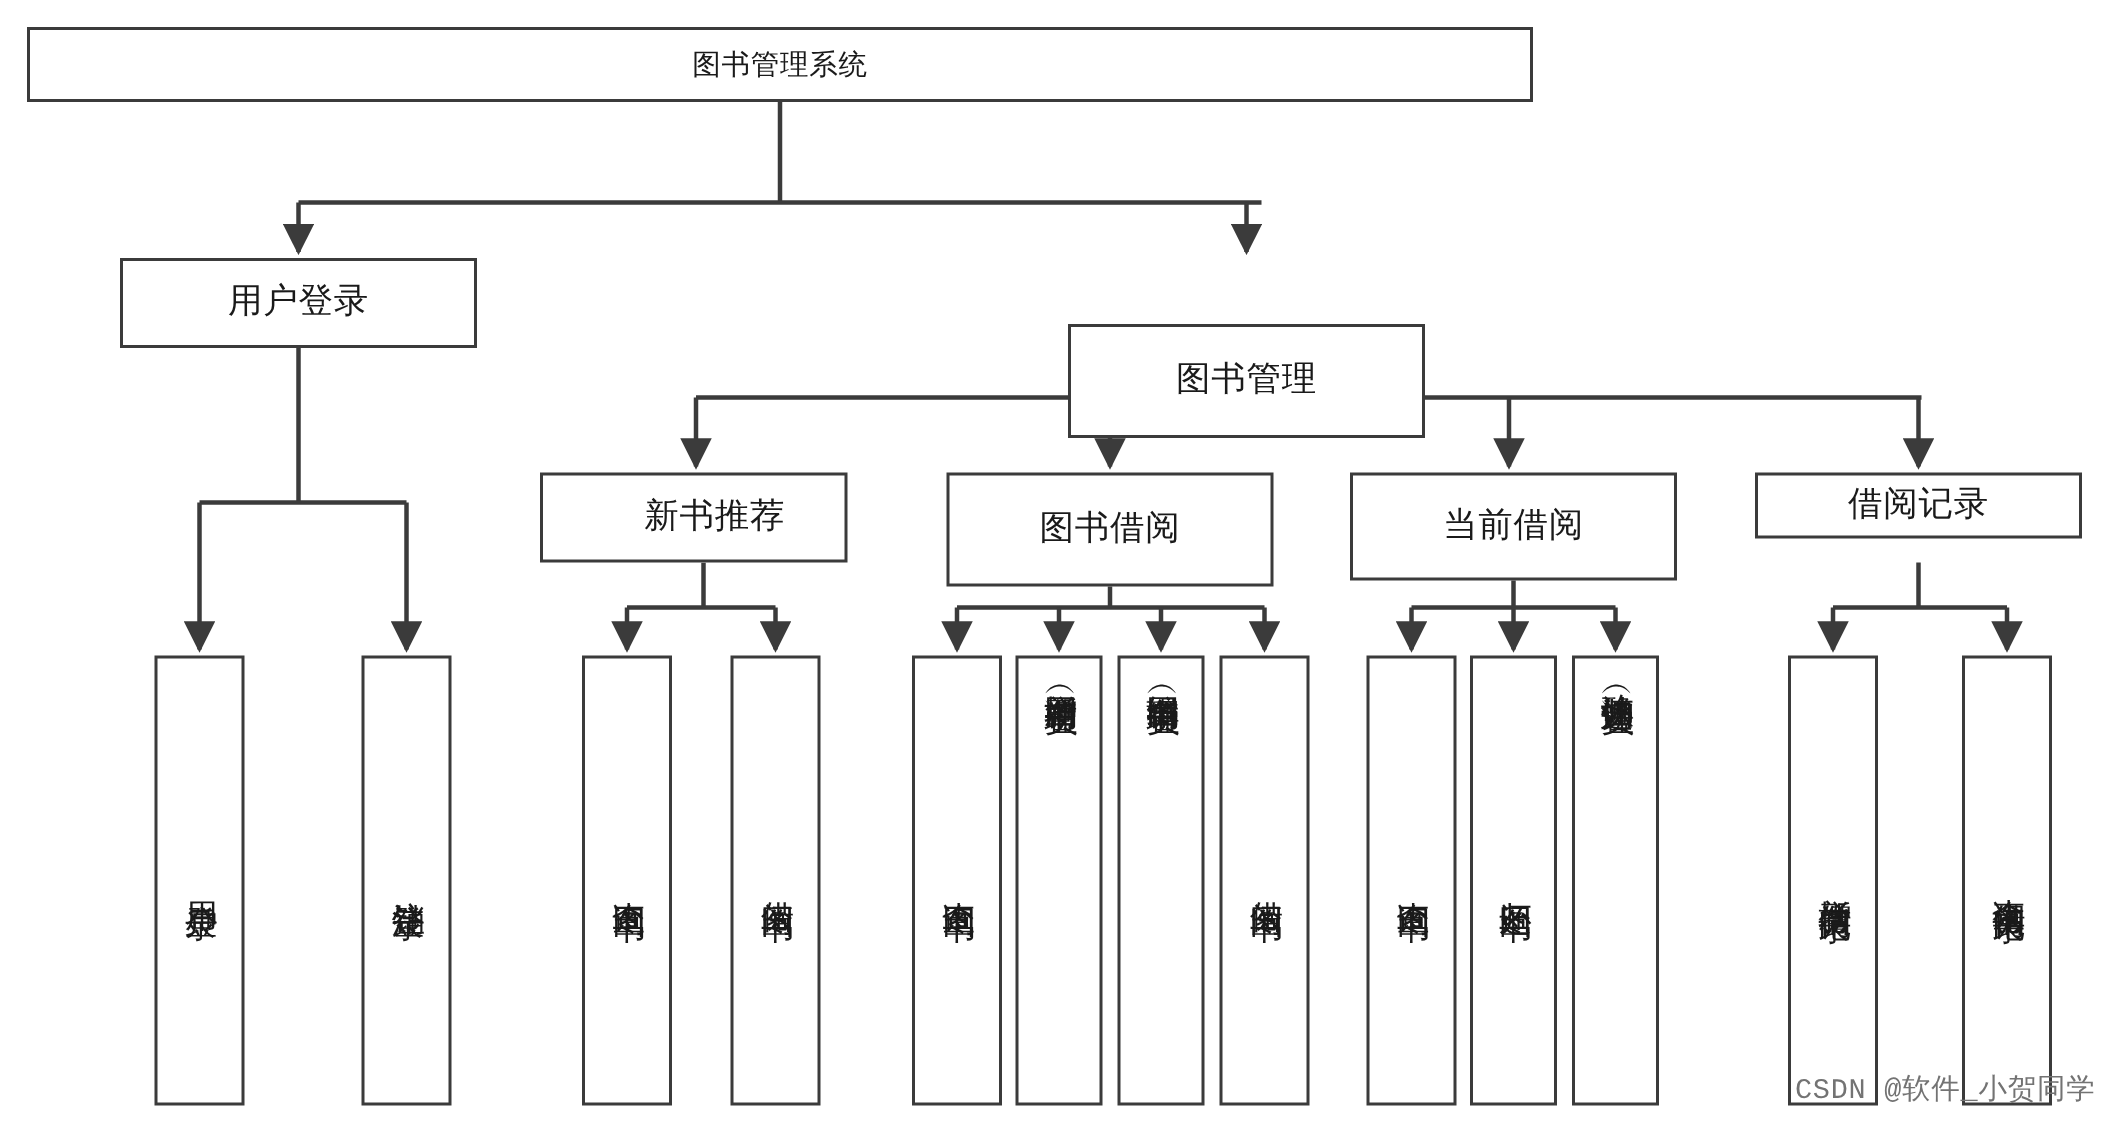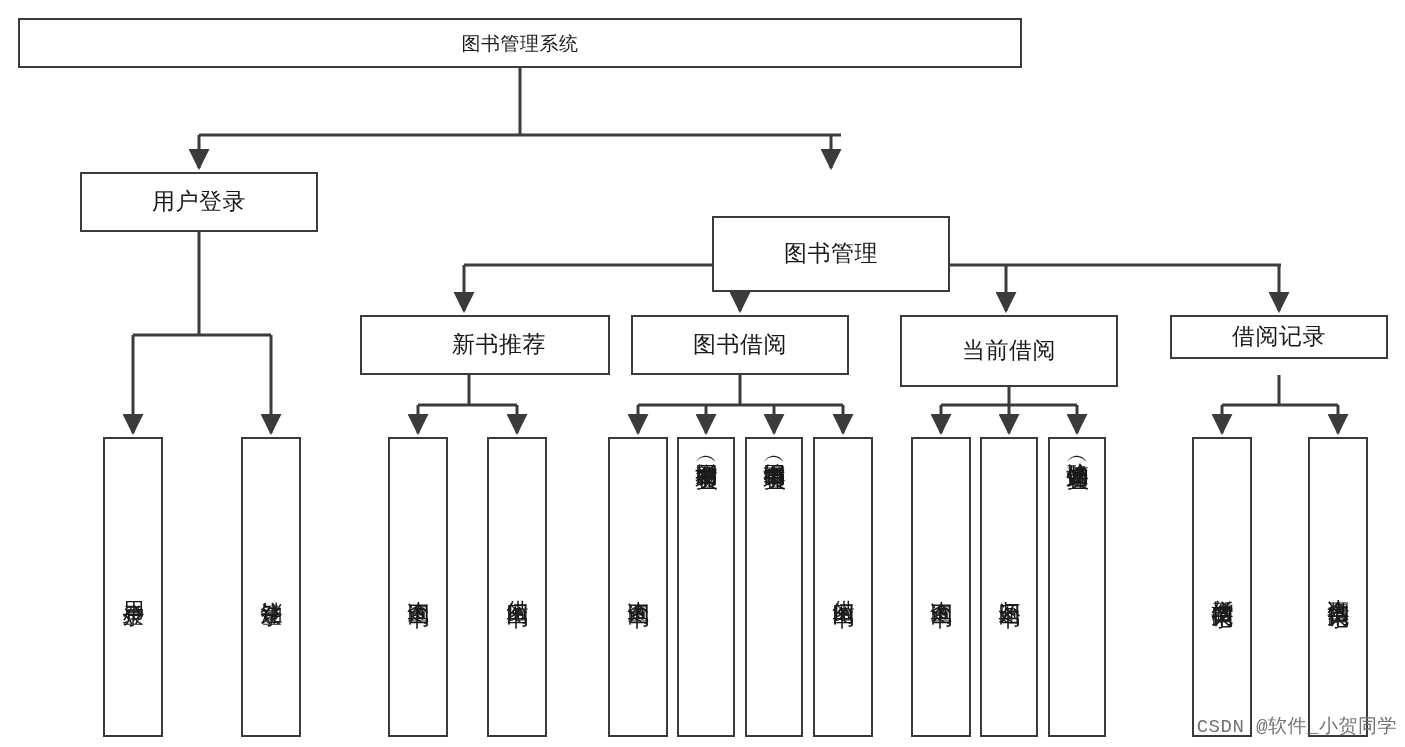--- a/index.html
+++ b/index.html
@@ -145,25 +145,25 @@
   </div>
 
   <div class="node h-node" style="left:80px; top:172px; width:238px; height:60px;">
     <span class="node-label">用户登录</span>
   </div>
 
   <div class="node h-node" style="left:712px; top:172px; width:238px; height:76px;margin-top:44px;">
     <span class="node-label">图书管理</span>
   </div>
 
-  <div class="node h-node" style="left:360px; top:315px; width:250px; height:60px;padding-left:28px;">
+  <div class="node h-node" style="left:360px; top:315px; width:205px; height:60px;padding-left:28px;">
     <span class="node-label">新书推荐</span>
   </div>
 
-  <div class="node h-node" style="left:631px; top:315px; width:218px; height:60px;">
+  <div class="node h-node" style="left:631px; top:315px; width:218px; height:76px;">
     <span class="node-label">图书借阅</span>
   </div>
 
   <div class="node h-node" style="left:900px; top:315px; width:218px; height:72px;">
     <span class="node-label">当前借阅</span>
   </div>
 
   <div class="node h-node" style="left:1170px; top:315px; width:218px; height:44px;">
     <span class="node-label">借阅记录</span>
   </div>

